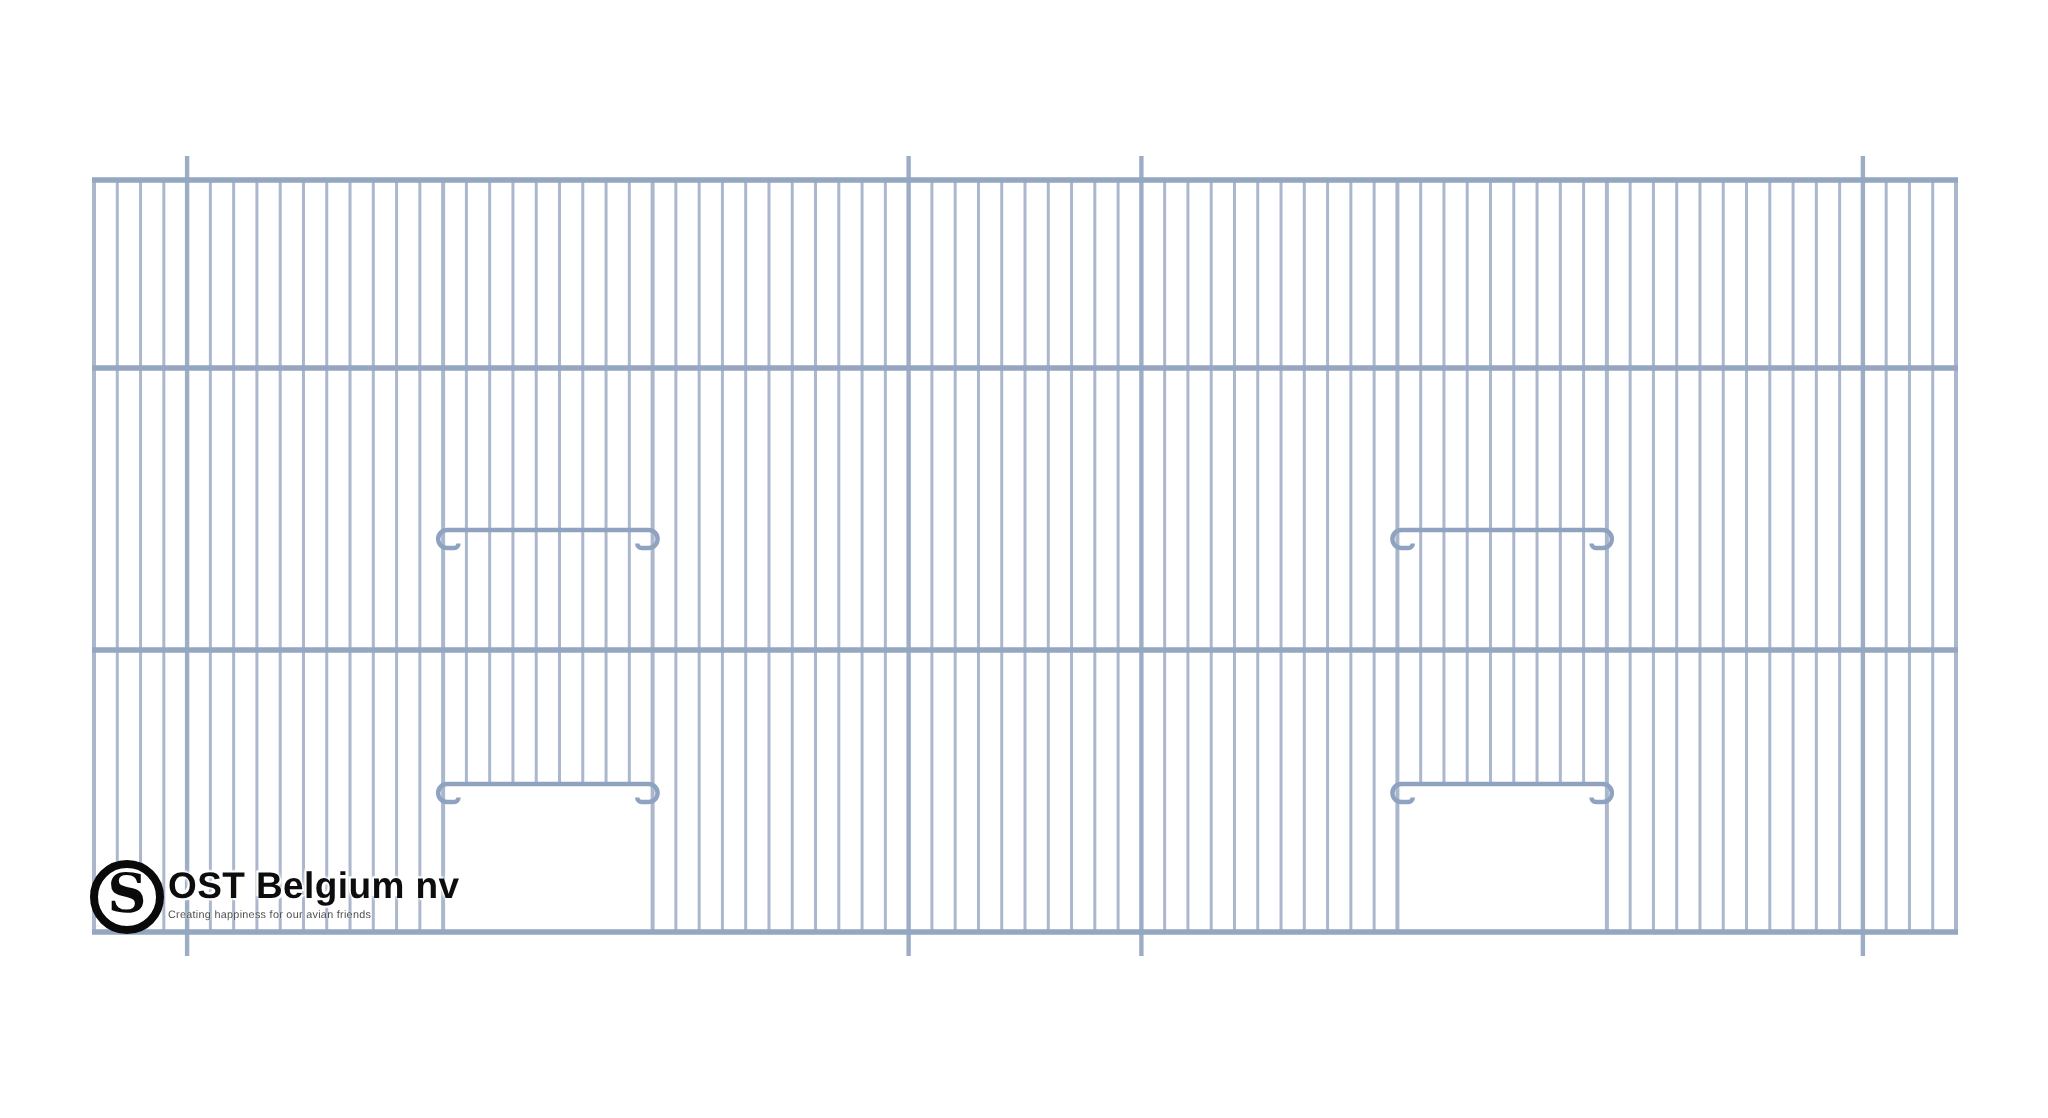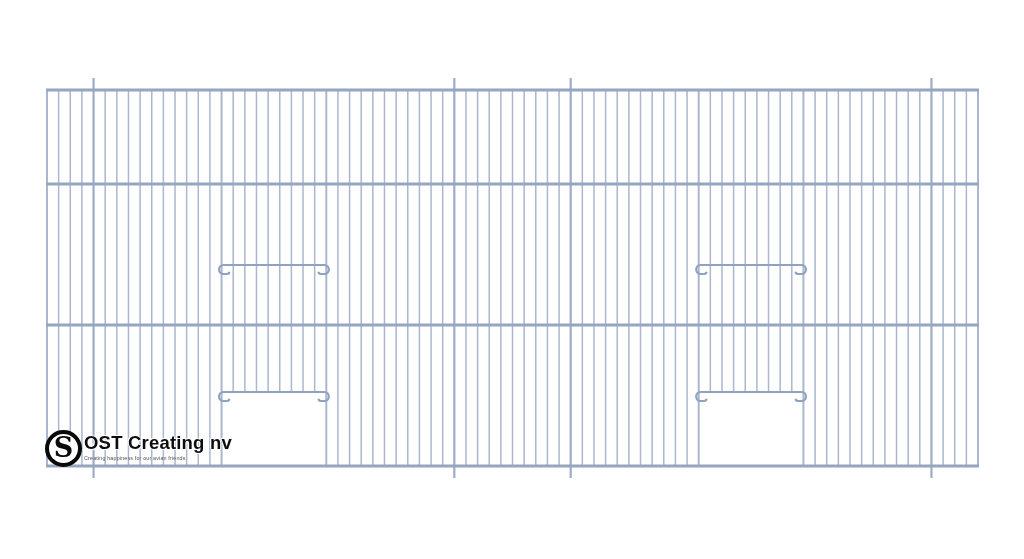--- a/index.html
+++ b/index.html
@@ -167,17 +167,17 @@
         <path d="M 700.6999999999999 392 A 4.5 4.5 0 0 0 700.6999999999999 401 L 704.1999999999999 401 A 2.2 2.2 0 0 0 706.4 398.8 M 700.6999999999999 392 L 801.4375 392 M 801.4375 392 A 4.5 4.5 0 0 1 801.4375 401 L 797.9375 401 A 2.2 2.2 0 0 1 795.7375 398.8" stroke="#8fa2bf" stroke-width="2.2"></path>
         <rect x="698.6999999999999" y="392" width="104.73750000000007" height="74" fill="none" stroke="none"></rect>
       </g>
     </svg>
 
   <div class="logo">
     <div class="logo-mark">
       <span>S</span>
     </div>
     <div class="logo-textblock">
-      <div class="company">OST Creating nv</div>
+      <div class="company">OST Belgium nv</div>
       <div class="tagline">Creating happiness for our avian friends</div>
     </div>
   </div>
 </div>
 
 </body></html>

